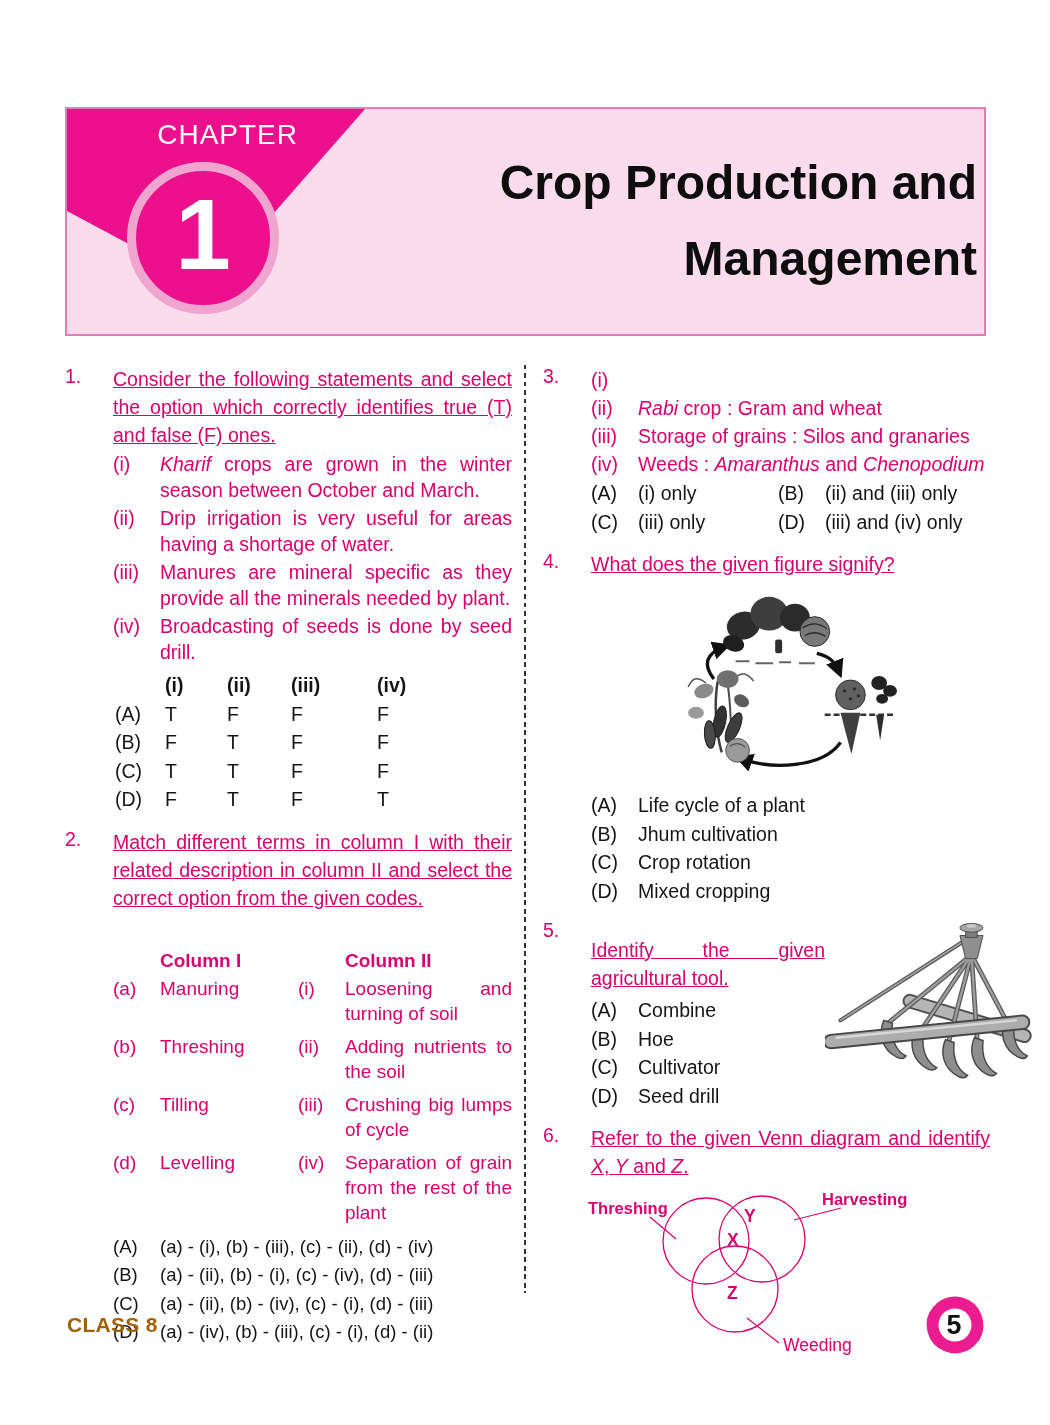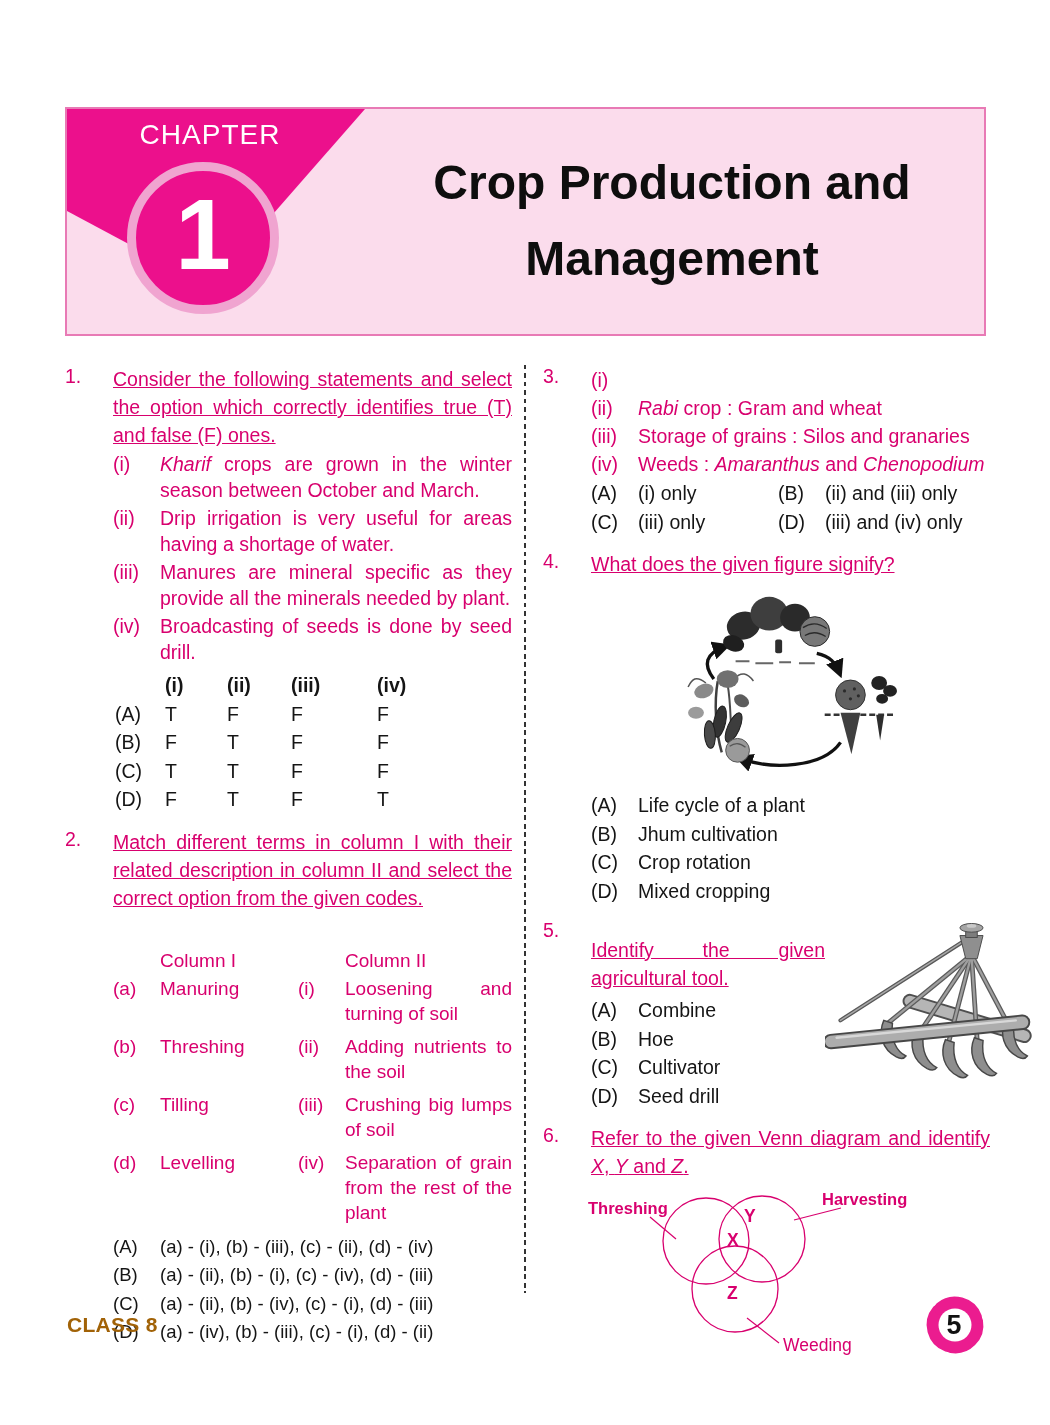--- a/index.html
+++ b/index.html
@@ -8,31 +8,31 @@
     font-family:"Liberation Sans", sans-serif; color:#d8006e;
     overflow:hidden;
   }
   
   .header-box {
     position:absolute; left:65px; top:107px; width:921px; height:229px;
     background:#fbdcec; border:2px solid #e87ab5; box-sizing:border-box;
   }
   .banner-svg { position:absolute; left:0; top:0; }
   .chapter-label {
-    position:absolute; left:55px; top:10px; width:176px; text-align:center;
+    position:absolute; left:55px; top:10px; width:176px; text-align:right;
     color:#ffffff; font-size:28px; letter-spacing:1px;
   }
   .badge {
     position:absolute; left:60px; top:53px; width:152px; height:152px;
     border-radius:50%; background:#ec108c; border:9px solid #f0a4d0;
     box-sizing:border-box; display:flex; align-items:center; justify-content:center;
   }
   .badge .num { color:#fff; font-size:100px; font-weight:bold; line-height:1; padding-bottom:8px; }
   .page-title {
-    position:absolute; left:300px; top:36px; width:610px; text-align:center;
+    position:absolute; left:300px; top:36px; width:610px; text-align:right;
     color:#0e0e0e; font-weight:bold; font-size:48px; line-height:76px;
   }
   
   .qcol { position:absolute; top:365px; width:447px; font-size:19.5px; }
   .qcol.left { left:65px; }
   .qcol.right { left:543px; }
   .divider {
     position:absolute; left:524px; top:365px; height:928px; width:1.8px;
     background:repeating-linear-gradient(to bottom,#333 0 4.5px,transparent 4.5px 8.5px);
   }
@@ -43,21 +43,21 @@
   .item { display:flex; line-height:26px; margin-top:2px; }
   .ilabel { width:47px; flex:none; }
   .itext { flex:1; text-align:justify; }
   .it { font-style:italic; }
   
   .tf-table { color:#151515; margin:6px 0 0 2px; }
   .tf-row { display:grid; grid-template-columns:50px 62px 64px 86px auto; line-height:28.5px; }
   .tf-head { font-weight:bold; }
   
   .match-table { margin:8px 0 4px 0; font-size:19px; }
-  .match-head { display:grid; grid-template-columns:47px 138px 47px auto; font-weight:normal; line-height:26px; margin-bottom:2px;margin-top:36px; }
+  .match-head { display:grid; grid-template-columns:47px 138px 47px auto; font-weight:bold; line-height:26px; margin-bottom:2px;margin-top:36px; }
   .match-row { display:grid; grid-template-columns:47px 138px 47px auto; line-height:25px; margin-bottom:8px; }
   .match-row .desc { text-align:justify; }
   
   .opts-black { color:#151515; margin-top:4px; }
   .opt-row { display:flex; line-height:28.5px; }
   .opt-label { width:47px; flex:none; }
   .opt-text { white-space:nowrap; }
   .q2opts { font-size:18.5px; }
   .opt-grid { display:grid; grid-template-columns:47px 140px 47px auto; color:#151515; line-height:28.5px; margin-top:2px; }
   
@@ -170,21 +170,21 @@
         <div class="match-row">
           <span>(b)</span>
           <span>Threshing</span>
           <span>(ii)</span>
           <span class="desc">Adding nutrients to the soil</span>
         </div>
         <div class="match-row">
           <span>(c)</span>
           <span>Tilling</span>
           <span>(iii)</span>
-          <span class="desc">Crushing big lumps of soil</span>
+          <span class="desc">Crushing big lumps of cycle</span>
         </div>
         <div class="match-row">
           <span>(d)</span>
           <span>Levelling</span>
           <span>(iv)</span>
           <span class="desc">Separation of grain from the rest of the plant</span>
         </div>
       </div>
       <div class="opts-black q2opts">
         <div class="opt-row">

